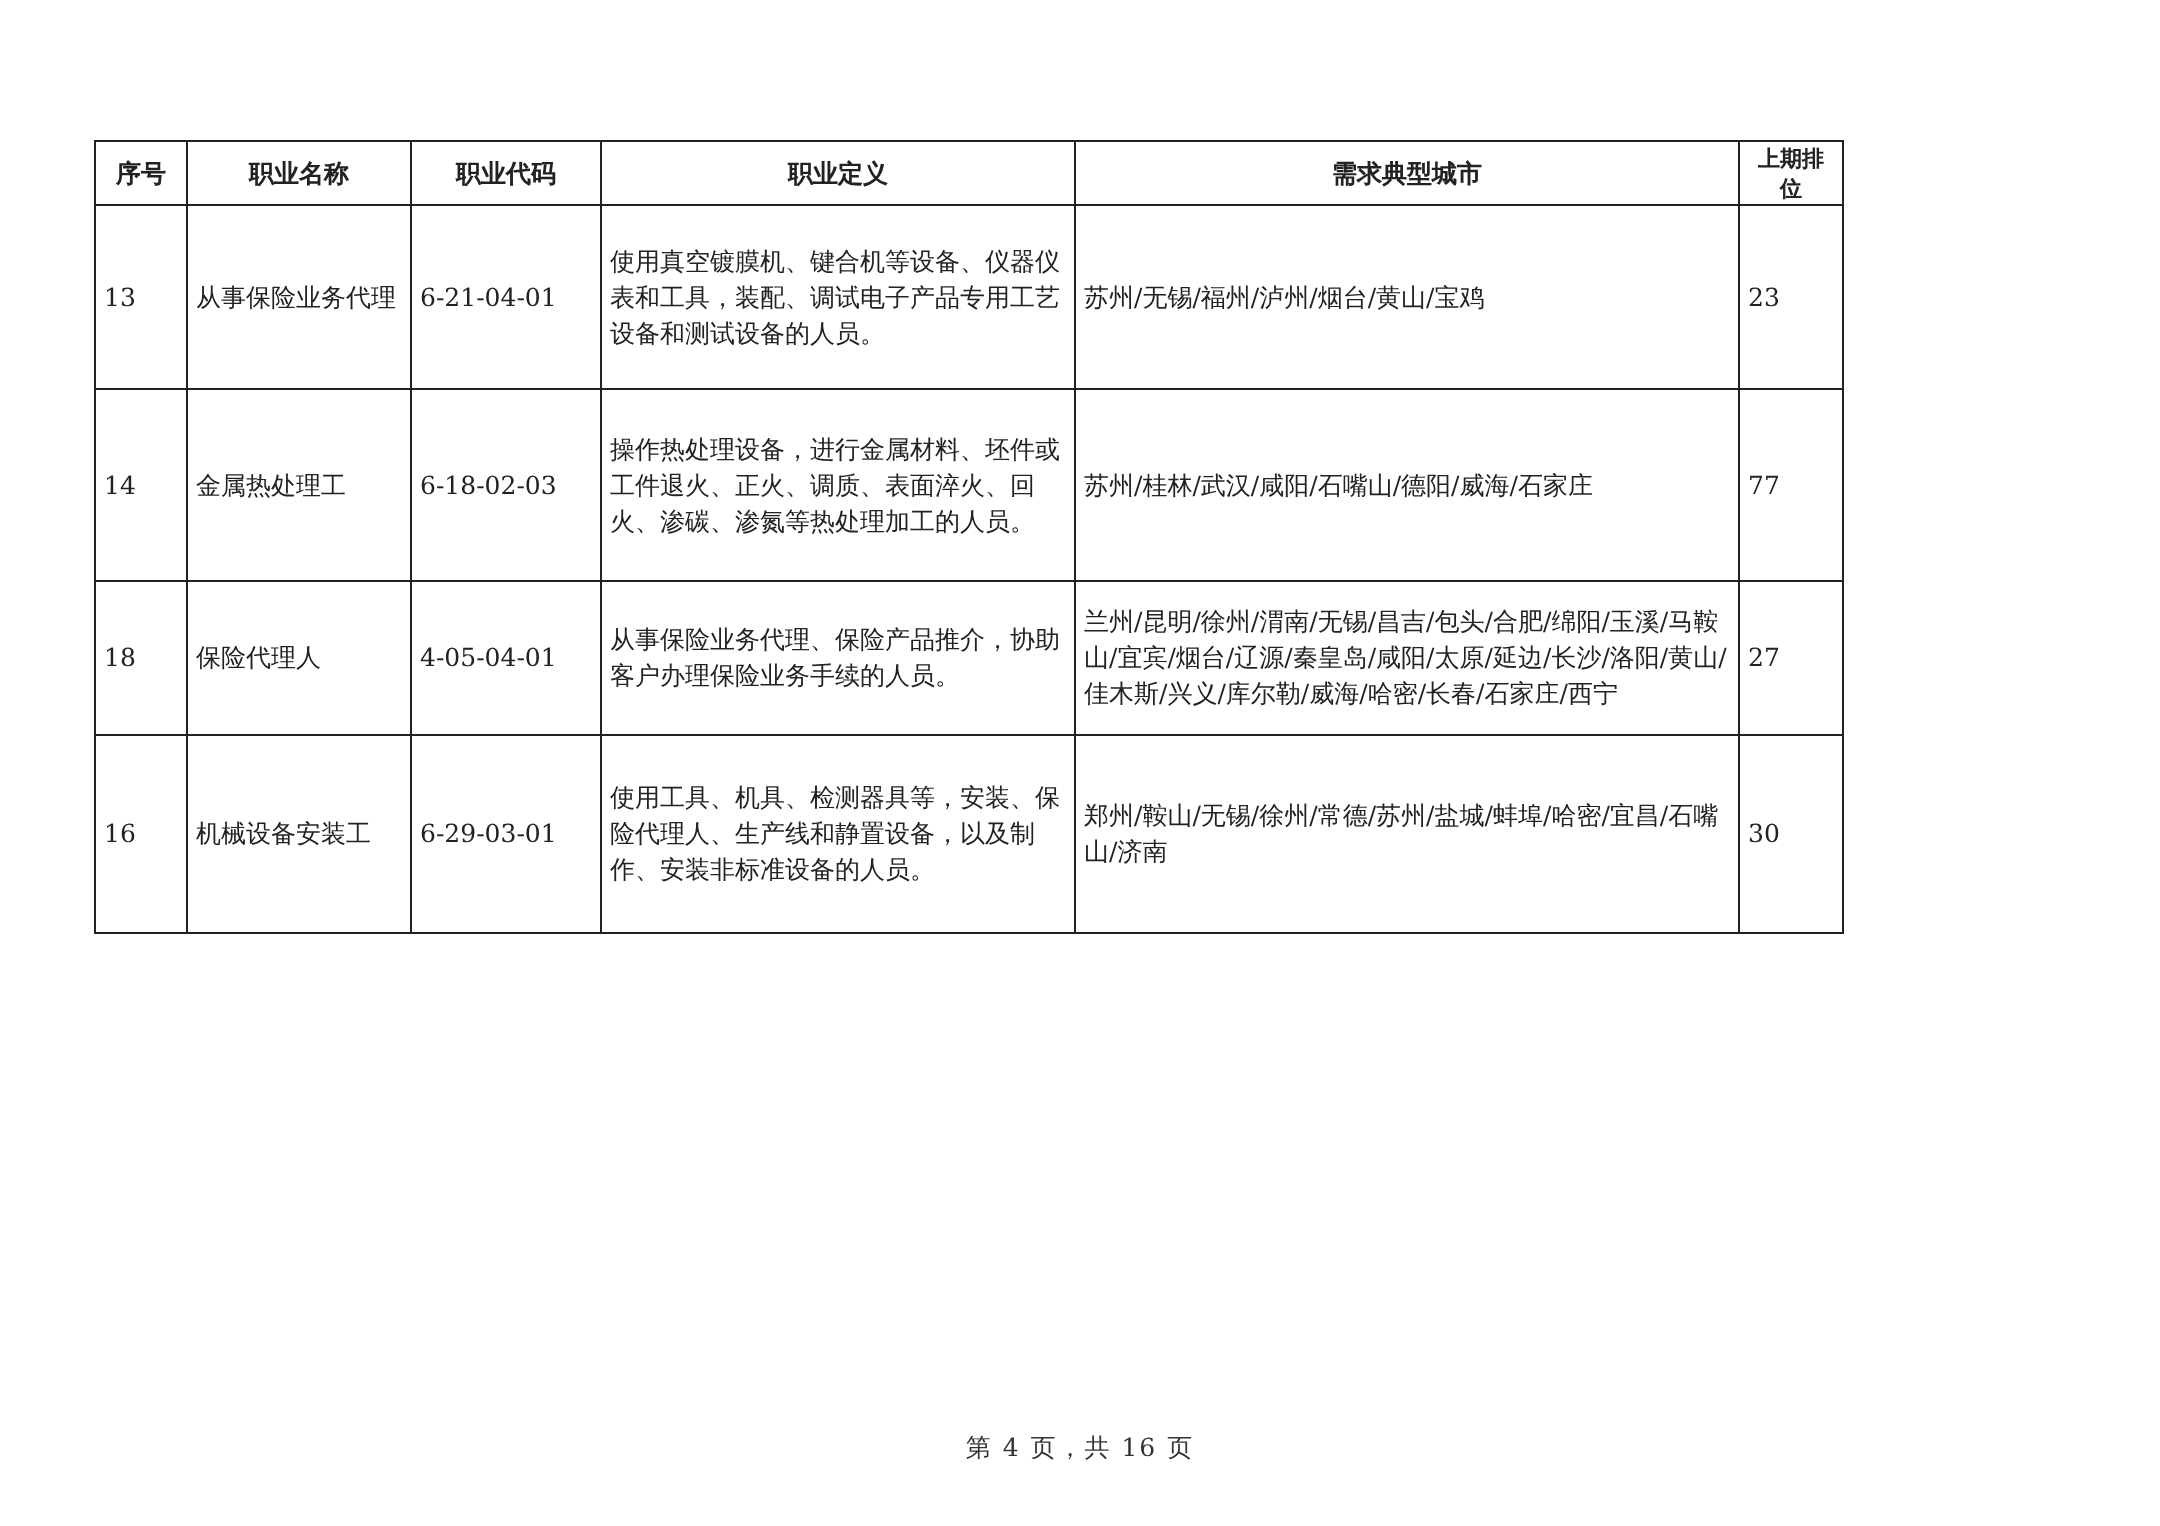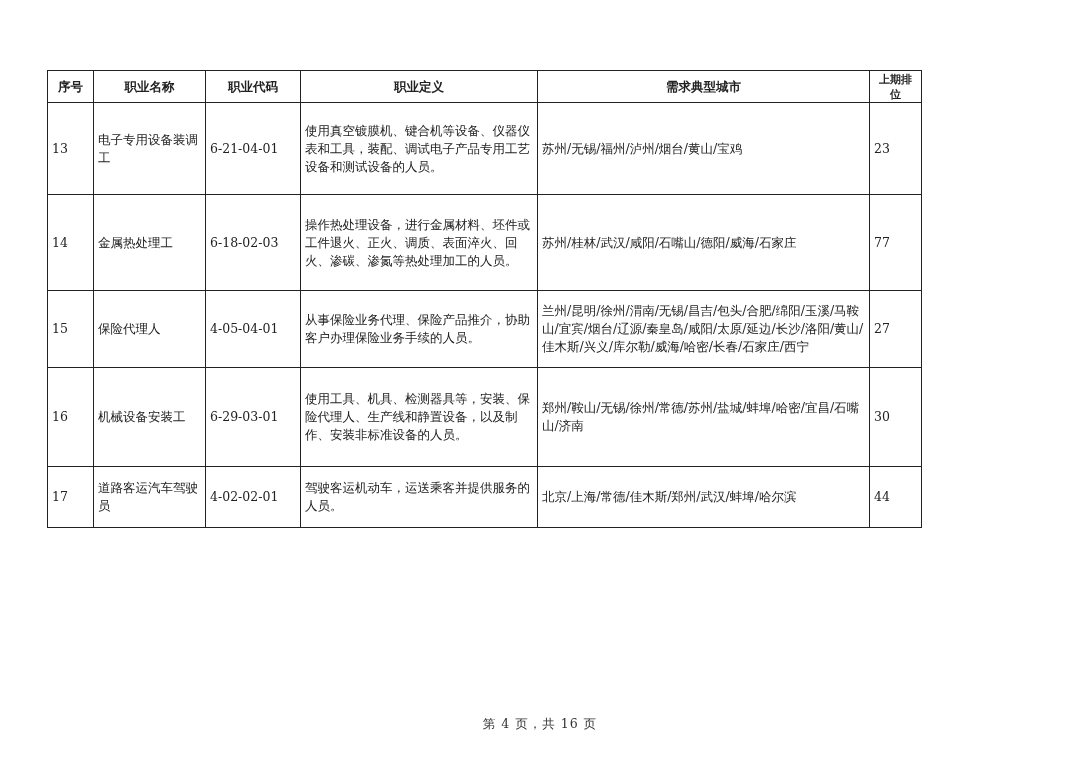--- a/index.html
+++ b/index.html
@@ -31,54 +31,46 @@
       <th>职业名称</th>
       <th>职业代码</th>
       <th>职业定义</th>
       <th>需求典型城市</th>
       <th class="rank">上期排位</th>
     </tr>
   </thead>
   <tbody>
     <tr style="height:92px">
       <td class="c">13</td>
-      <td class="l">电子专用设备装调工</td>
+      <td class="l">从事保险业务代理</td>
       <td class="c">6-21-04-01</td>
       <td class="l">使用真空镀膜机、键合机等设备、仪器仪表和工具，装配、调试电子产品专用工艺设备和测试设备的人员。</td>
       <td class="l">苏州/无锡/福州/泸州/烟台/黄山/宝鸡</td>
       <td class="c">23</td>
     </tr>
     <tr style="height:96px">
       <td class="c">14</td>
       <td class="l">金属热处理工</td>
       <td class="c">6-18-02-03</td>
       <td class="l">操作热处理设备，进行金属材料、坯件或工件退火、正火、调质、表面淬火、回火、渗碳、渗氮等热处理加工的人员。</td>
       <td class="l">苏州/桂林/武汉/咸阳/石嘴山/德阳/威海/石家庄</td>
       <td class="c">77</td>
     </tr>
     <tr style="height:77px">
-      <td class="c">15</td>
+      <td class="c">18</td>
       <td class="l">保险代理人</td>
       <td class="c">4-05-04-01</td>
       <td class="l">从事保险业务代理、保险产品推介，协助客户办理保险业务手续的人员。</td>
       <td class="l">兰州/昆明/徐州/渭南/无锡/昌吉/包头/合肥/绵阳/玉溪/马鞍山/宜宾/烟台/辽源/秦皇岛/咸阳/太原/延边/长沙/洛阳/黄山/佳木斯/兴义/库尔勒/威海/哈密/长春/石家庄/西宁</td>
       <td class="c">27</td>
     </tr>
     <tr style="height:99px">
       <td class="c">16</td>
       <td class="l">机械设备安装工</td>
       <td class="c">6-29-03-01</td>
       <td class="l">使用工具、机具、检测器具等，安装、保险代理人、生产线和静置设备，以及制作、安装非标准设备的人员。</td>
       <td class="l">郑州/鞍山/无锡/徐州/常德/苏州/盐城/蚌埠/哈密/宜昌/石嘴山/济南</td>
       <td class="c">30</td>
     </tr>
-    <tr style="height:61px">
-      <td class="c">17</td>
-      <td class="l">道路客运汽车驾驶员</td>
-      <td class="c">4-02-02-01</td>
-      <td class="l">驾驶客运机动车，运送乘客并提供服务的人员。</td>
-      <td class="l">北京/上海/常德/佳木斯/郑州/武汉/蚌埠/哈尔滨</td>
-      <td class="c">44</td>
-    </tr>
   </tbody>
 </table>
 
 <div class="footer">第 4 页，共 16 页</div>
 
 </body></html>

